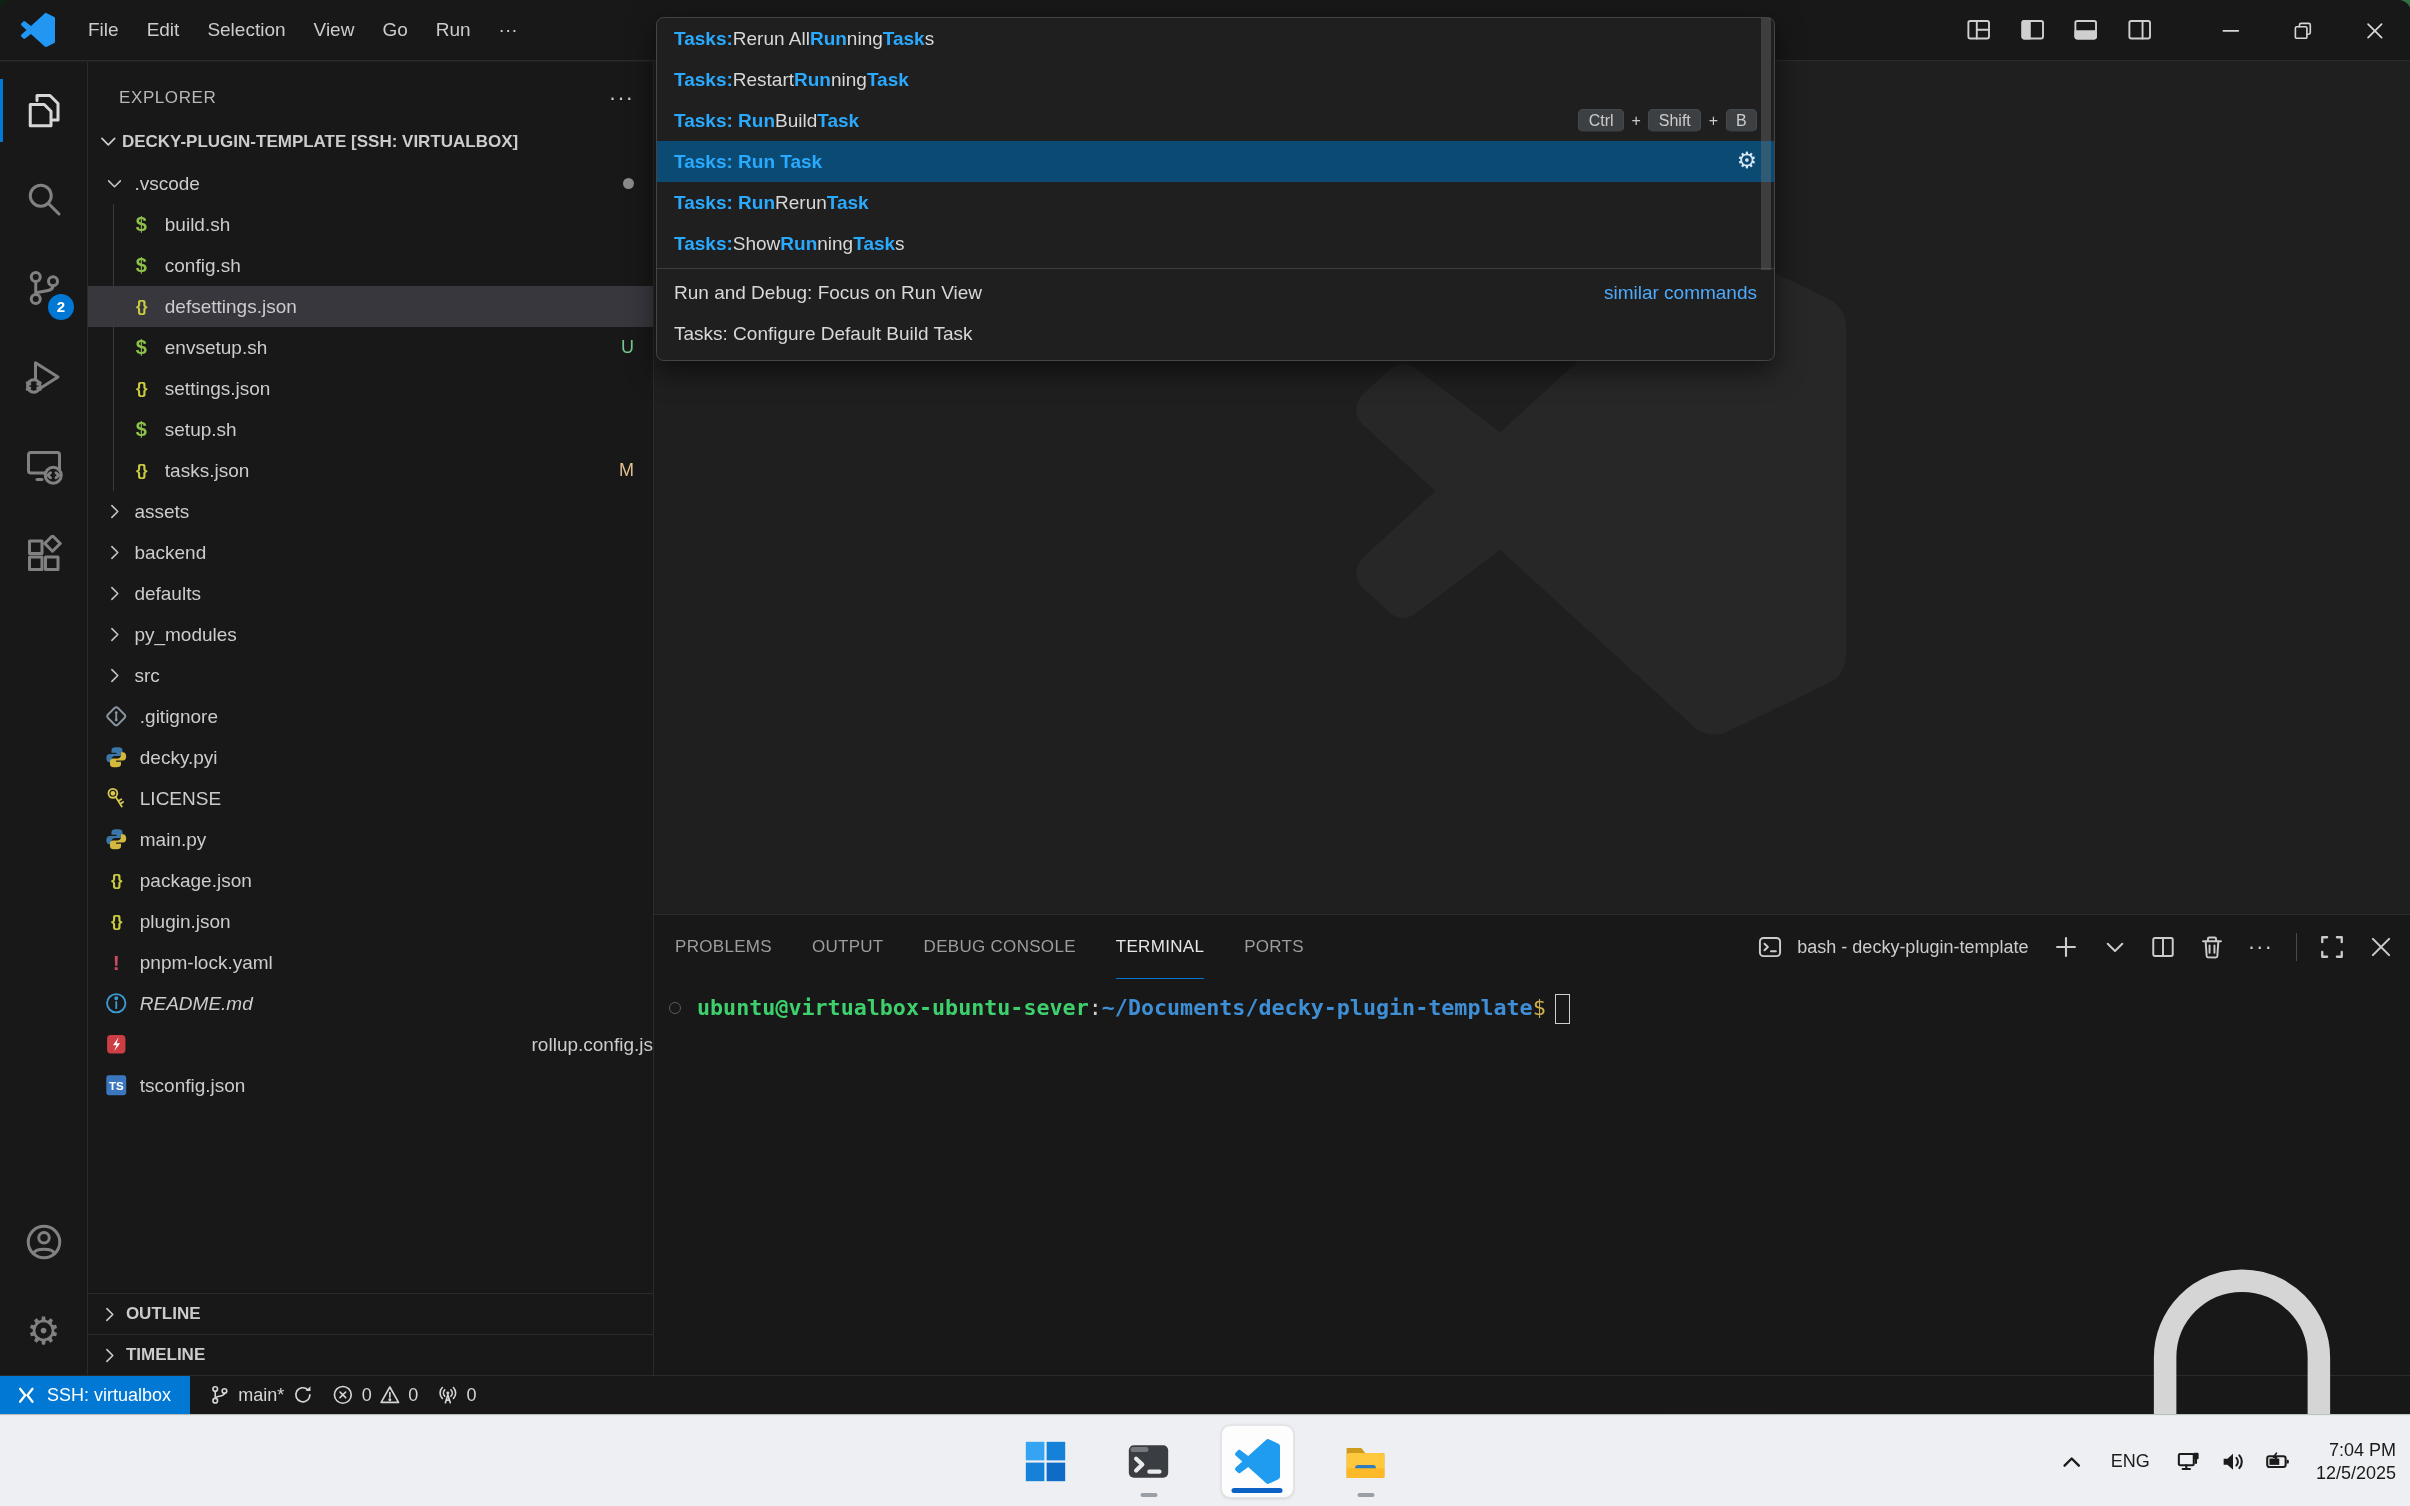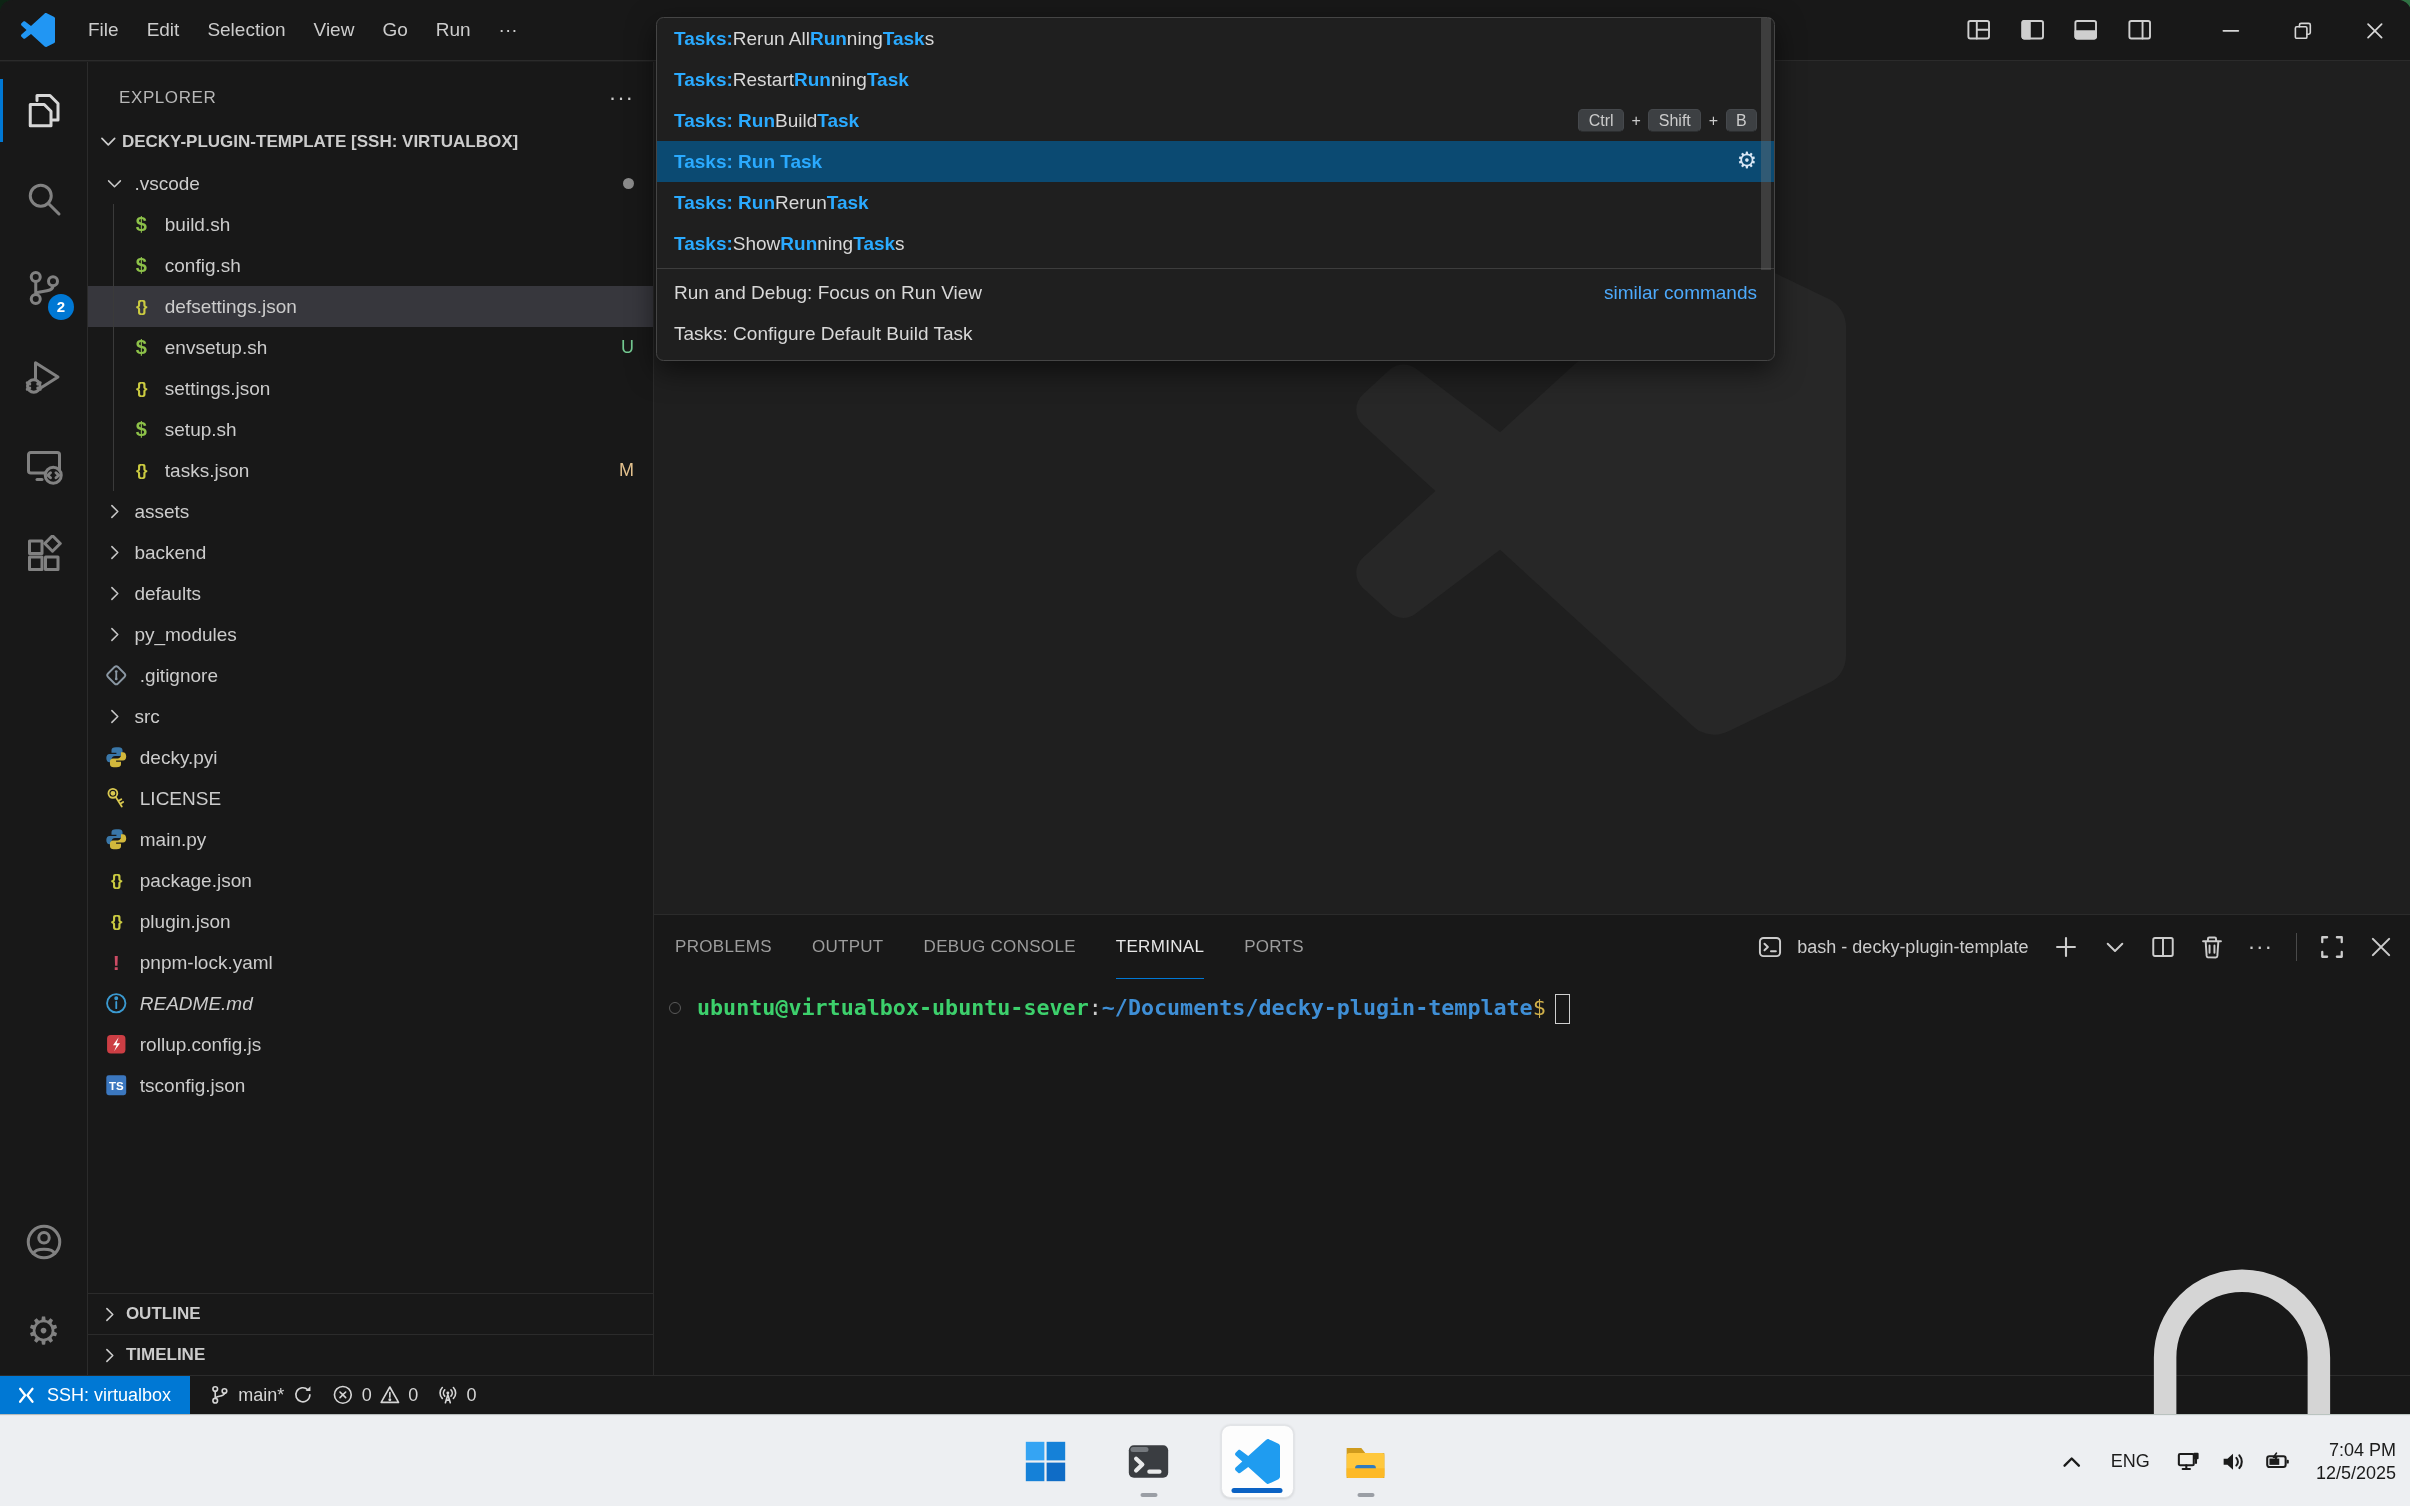--- a/index.html
+++ b/index.html
@@ -360,38 +360,38 @@
             <div class="row" style="padding-left: 16px;">
               <span class="chev">
                 <svg viewBox="0 0 16 16" fill="none" stroke="currentColor" stroke-width="1.2" stroke-linecap="round" stroke-linejoin="round" width="100%" height="100%">
                   <path d="M6 3.5 10.5 8 6 12.5"></path>
                 </svg>
               </span>
               <span style="width: 9.4px;"></span>
               <span class="lbl">py_modules</span>
             </div>
             <div class="row" style="padding-left: 16px;">
+              <span class="chev">
+                <svg viewBox="0 0 16 16" fill="none" stroke="currentColor" stroke-width="1.2" stroke-linecap="round" stroke-linejoin="round" width="100%" height="100%">
+                  <path d="M6 3.5 10.5 8 6 12.5"></path>
+                </svg>
+              </span>
+              <span style="width: 9.4px;"></span>
+              <span class="lbl">src</span>
+            </div>
+            <div class="row" style="padding-left: 16px;">
               <span class="ficon">
                 <svg viewBox="0 0 16 16" fill="none" stroke="currentColor" stroke-width="1.2" stroke-linecap="round" stroke-linejoin="round" width="100%" height="100%">
                   <rect x="3.4" y="3.4" width="9.2" height="9.2" rx="1.6" transform="rotate(45 8 8)" stroke="#8a97a3"></rect>
                   <circle cx="8" cy="5.6" r=".9" fill="#8a97a3" stroke="none"></circle>
                   <circle cx="8" cy="10.4" r=".9" fill="#8a97a3" stroke="none"></circle>
                   <path d="M8 6.5v3" stroke="#8a97a3"></path>
                 </svg>
               </span>
               <span class="lbl">.gitignore</span>
-            </div>
-            <div class="row" style="padding-left: 16px;">
-              <span class="chev">
-                <svg viewBox="0 0 16 16" fill="none" stroke="currentColor" stroke-width="1.2" stroke-linecap="round" stroke-linejoin="round" width="100%" height="100%">
-                  <path d="M6 3.5 10.5 8 6 12.5"></path>
-                </svg>
-              </span>
-              <span style="width: 9.4px;"></span>
-              <span class="lbl">src</span>
             </div>
             <div class="row" style="padding-left: 16px;">
               <span class="ficon">
                 <svg viewBox="0 0 16 16" fill="none" stroke="currentColor" stroke-width="1.2" stroke-linecap="round" stroke-linejoin="round" width="100%" height="100%">
                   <path d="M7.8 1.5c-2 0-2.9.8-2.9 2v1.6h3.2v.7H3.6c-1.2 0-2.1 1-2.1 2.7 0 1.8.9 2.8 2.1 2.8h1.3V9.5c0-1.3 1-2.3 2.3-2.3h3c1 0 1.9-.9 1.9-2V3.5c0-1.2-1-2-2.4-2z" fill="#3a77a8" stroke="none"></path>
                   <path d="M8.2 14.5c2 0 2.9-.8 2.9-2v-1.6H7.9v-.7h4.5c1.2 0 2.1-1 2.1-2.7 0-1.8-.9-2.8-2.1-2.8h-1.3v1.8c0 1.3-1 2.3-2.3 2.3h-3c-1 0-1.9.9-1.9 2v1.7c0 1.2 1 2 2.4 2z" fill="#d2b83c" stroke="none"></path>
                 </svg>
               </span>
               <span class="lbl">decky.pyi</span>
             </div>
@@ -439,21 +439,21 @@
                 <svg viewBox="0 0 16 16" fill="none" stroke="currentColor" stroke-width="1.2" stroke-linecap="round" stroke-linejoin="round" width="100%" height="100%">
                   <g stroke="#3b9ad1">
                     <circle cx="8" cy="8" r="6"></circle>
                     <path d="M8 7.2v4"></path>
                     <circle cx="8" cy="4.7" r=".7" fill="#3b9ad1"></circle>
                   </g>
                 </svg>
               </span>
               <span class="lbl">README.md</span>
             </div>
-            <div class="row" style="padding-left: 16px;">
+            <div class="row" style="padding-left: 16px; justify-content: space-between;">
               <span class="ficon">
                 <svg viewBox="0 0 16 16" fill="none" stroke="currentColor" stroke-width="1.2" stroke-linecap="round" stroke-linejoin="round" width="100%" height="100%">
                   <rect x="2" y="2" width="12" height="12" rx="2.4" fill="#cc3e44" stroke="none"></rect>
                   <path d="M9.6 3.4 5.9 8.6h2.3L6.6 12.6l3.9-5.2H8.2z" fill="#fff" stroke="none"></path>
                 </svg>
               </span>
               <span class="lbl">rollup.config.js</span>
             </div>
             <div class="row" style="padding-left: 16px;">
               <span class="ficon">

